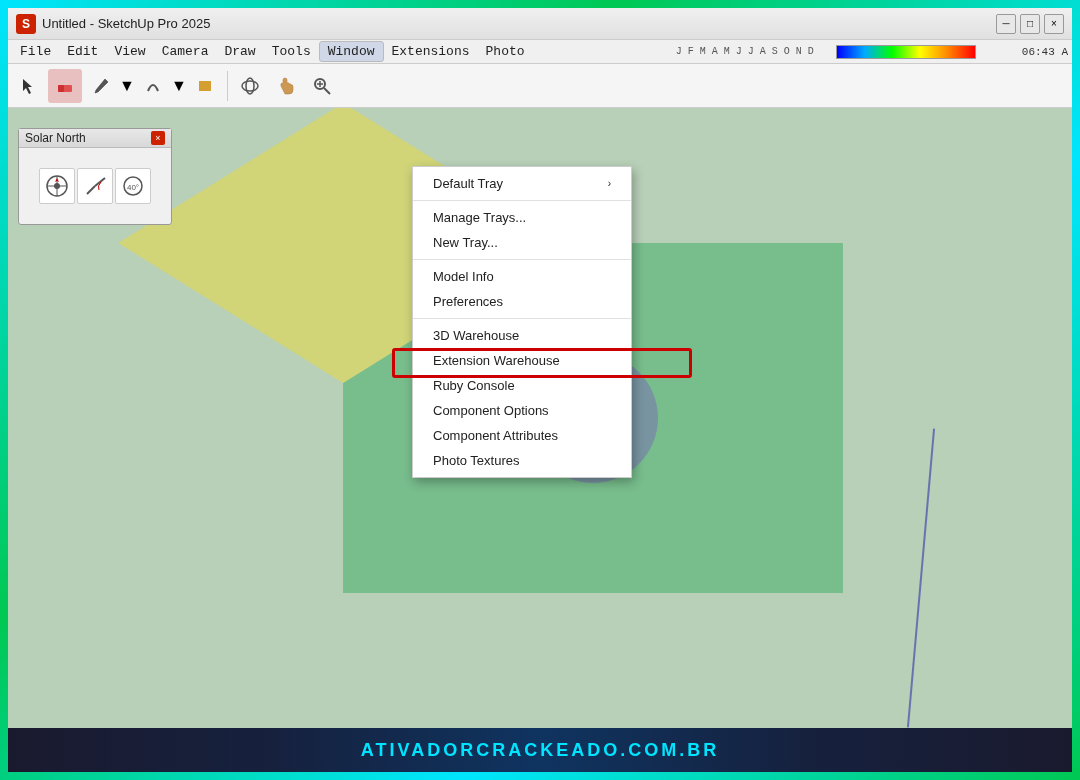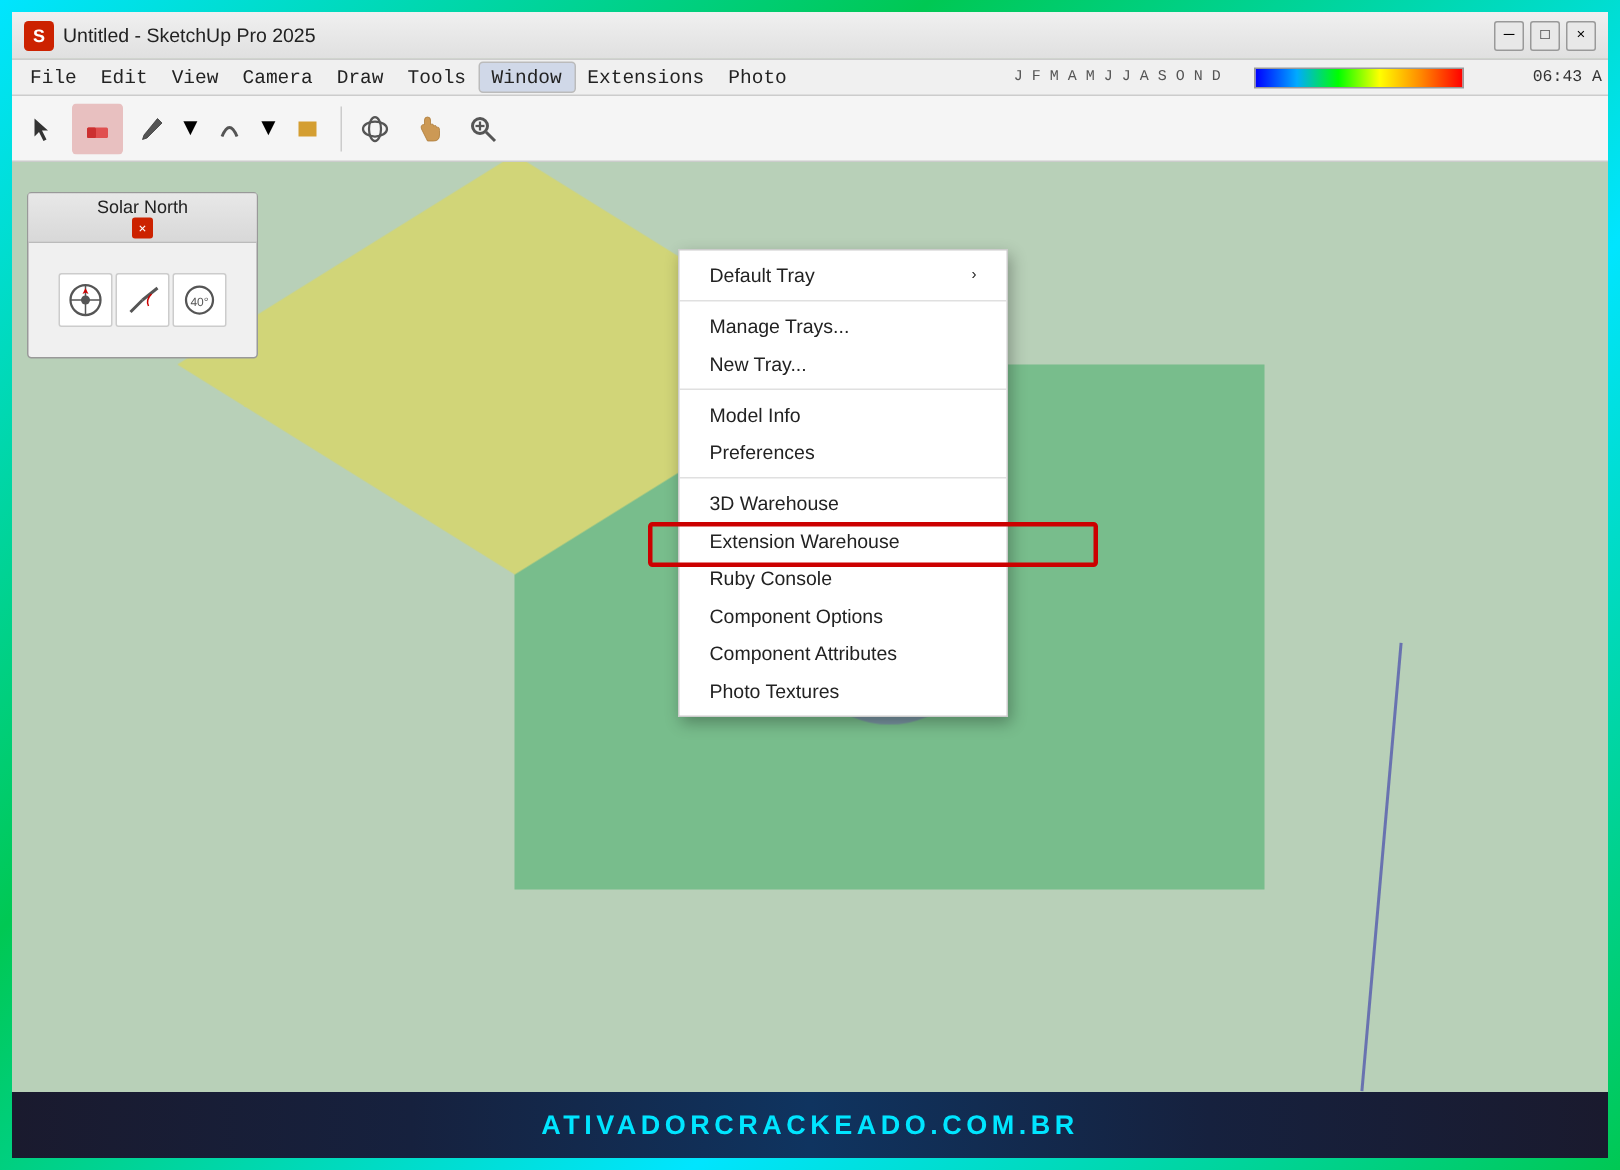--- a/index.html
+++ b/index.html
@@ -169,21 +169,20 @@
     }
     .solar-north-header {
       background: linear-gradient(to bottom, #e8e8e8, #d8d8d8);
       padding: 2px 6px;
       font-size: 12px;
       color: #222;
       display: flex;
       align-items: center;
       justify-content: space-between;
       border-bottom: 1px solid #bbb;
-      flex-direction: column;
     }
     .solar-north-close {
       width: 14px; height: 14px;
       background: #cc2200;
       border-radius: 2px;
       display: flex; align-items: center; justify-content: center;
       color: white; font-size: 9px; cursor: pointer;
     }
     .solar-north-tools {
       display: flex;
@@ -197,21 +196,21 @@
       background: white;
       border-radius: 2px;
       font-size: 14px;
       cursor: pointer;
     }
 
     
     .dropdown-overlay {
       position: absolute;
       top: 58px;
-      left: 444px;
+      left: 404px;
       z-index: 100;
       text-align: right;
     }
     .dropdown-menu {
       background: white;
       border: 1px solid #ccc;
       box-shadow: 2px 4px 10px rgba(0,0,0,0.3);
       min-width: 220px;
       padding: 4px 0;
       font-size: 13px;

